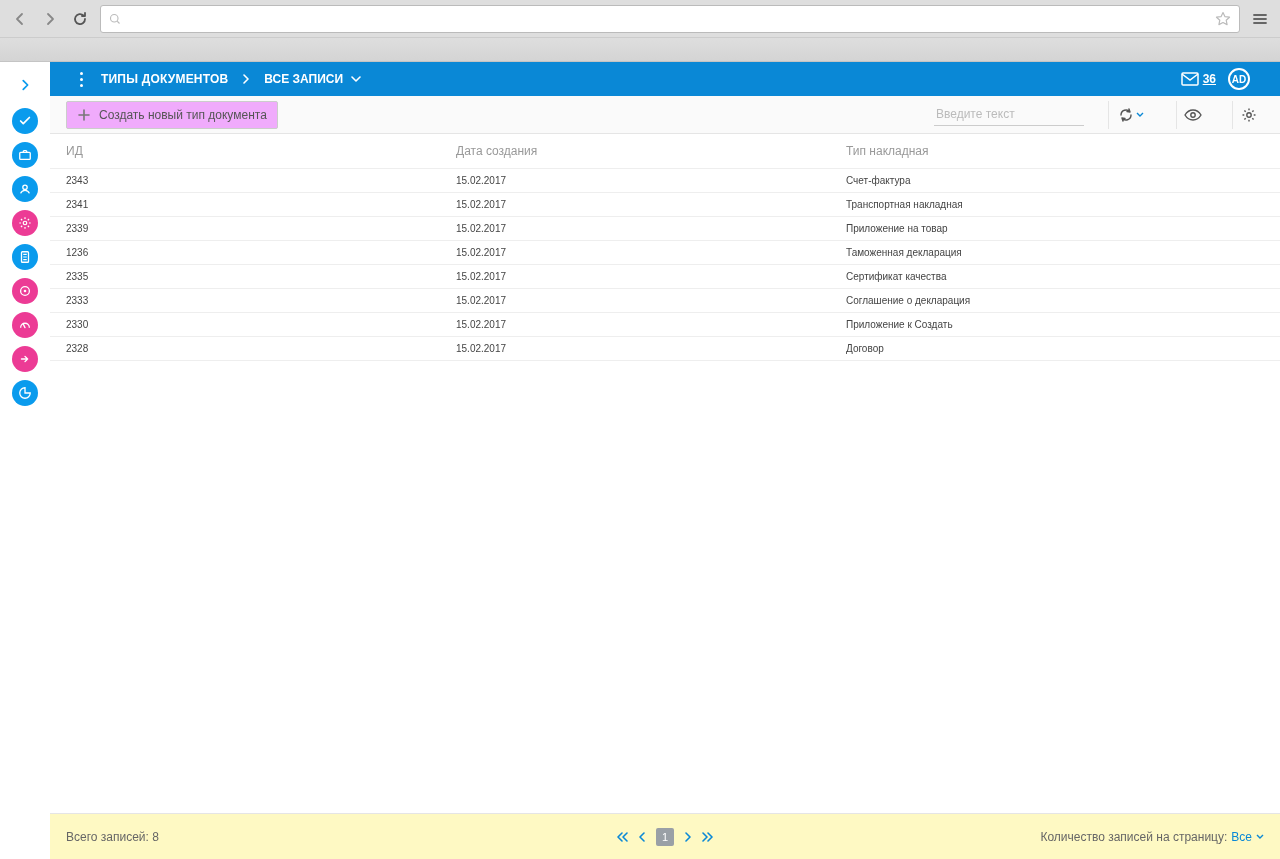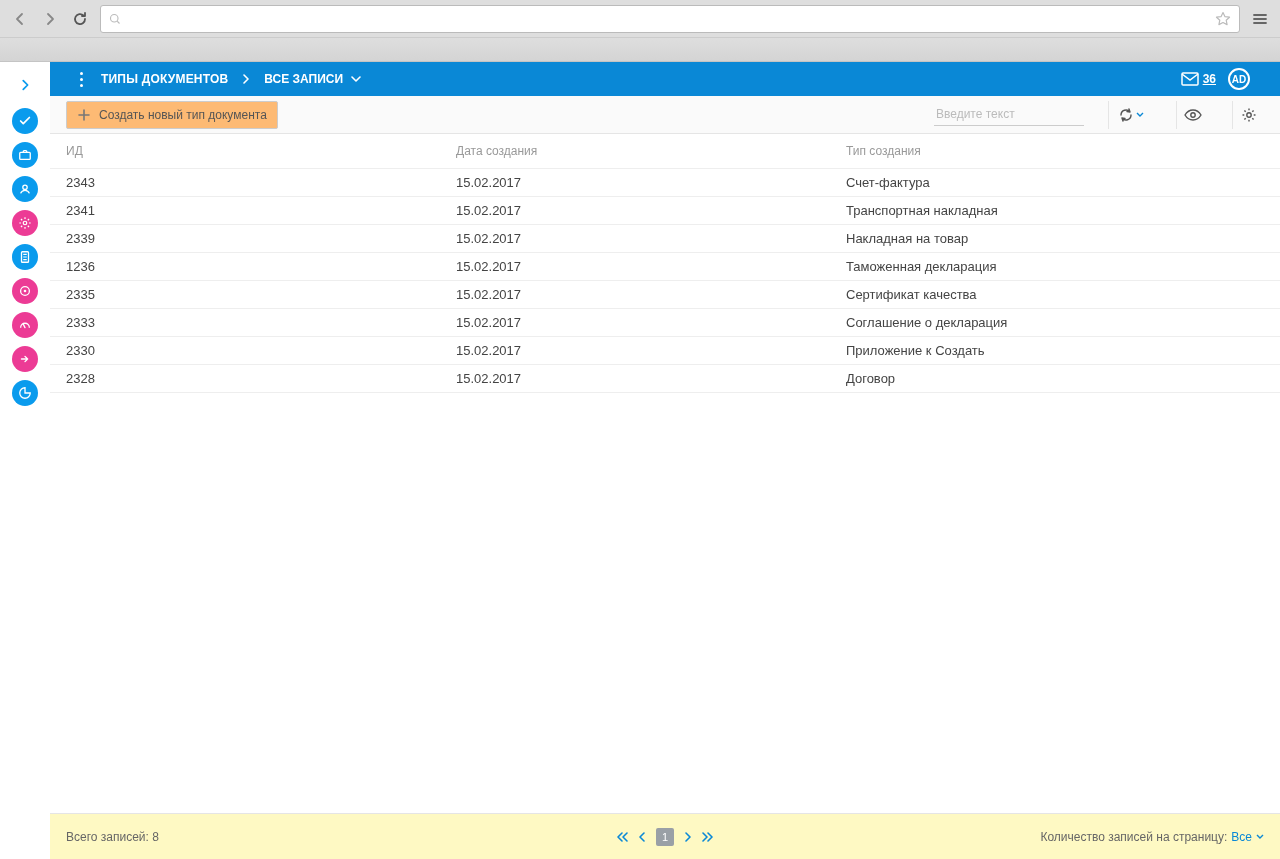--- a/index.html
+++ b/index.html
@@ -43,33 +43,33 @@
   .blue-header .title-main { letter-spacing: .2px; }
   .blue-header .chev { margin: 0 14px; }
   .blue-header .title-sub { }
   .blue-header .dd { margin-left: 8px; }
   .blue-header .right { margin-left: auto; display: flex; align-items: center; gap: 12px; }
   .mail-group { display:flex; align-items:center; gap:4px; font-weight:600;text-decoration:underline; }
   .avatar-circle { width:22px; height:22px; border:2px solid #fff; border-radius:50%; display:flex; align-items:center; justify-content:center; font-size:10px; font-weight:600; }
 
   
   .toolbar { height: 38px; display: flex; align-items: center; padding: 0 16px; border-bottom: 1px solid #e5e5e5; background:#fafafa; }
-  .create-btn { height: 28px; border: 1px solid #ccc; background: #fdba74; border-radius: 2px; display: flex; align-items: center; padding: 0 10px; gap: 8px; color: #555; font-size: 12px; cursor: pointer; }
+  .create-btn { height: 28px; border: 1px solid #ccc; background: #f0abfc; border-radius: 2px; display: flex; align-items: center; padding: 0 10px; gap: 8px; color: #555; font-size: 12px; cursor: pointer; }
   .toolbar-right { margin-left: auto; display: flex; align-items: center; gap: 24px; }
   .search-input { width: 150px; border: none; border-bottom: 1px solid #ccc; background: transparent; padding: 4px 2px; font-size: 12px; color:#444; }
   .search-input::placeholder { color:#bbb; }
   .icon-btn { width: 32px; height: 28px; display: flex; align-items: center; justify-content: center; color: #666; border-left: 1px solid #e5e5e5; }
   .icon-btn.with-dd { width: 44px; gap:2px; }
   .dd-tiny { color:#0a88d6; }
 
   
   .table-wrap { flex: 1; overflow: auto; }
   table { width: 100%; border-collapse: collapse; }
   th { text-align: left; font-weight: 400; color: #999; font-size: 12px; padding: 10px 16px; border-bottom: 1px solid #eee; }
-  td { padding: 6px 16px; border-bottom: 1px solid #eee; font-size: 13px; color: #444; }
+  td { padding: 6px 16px; border-bottom: 1px solid #eee; font-size: 10px; color: #444; }
   th.col-id, td.col-id { width: 390px; }
   th.col-date, td.col-date { width: 390px; }
   th.col-type, td.col-type { }
 
   
   .footer { height: 46px; border-top: 1px solid #e5e5e5; display: flex; align-items: center; padding: 0 16px; font-size: 12px; color: #666; background:#fef9c3; }
   .footer .pager { position:absolute; left:50%; transform:translateX(-50%); display:flex; align-items:center; gap:10px; color:#0a88d6; }
   .footer .page-num { width:18px; height:18px; background:#9aa0a6; color:#fff; display:flex; align-items:center; justify-content:center; font-size:11px; border-radius:2px; }
   .footer .right { margin-left:auto; display:flex; align-items:center; gap:4px; }
   .footer-container { position:relative; display:flex; align-items:center; width:100%; }
@@ -246,38 +246,38 @@
         </div>
       </div>
     </div>
 
     <div class="table-wrap">
       <table>
         <thead>
           <tr>
             <th class="col-id">ИД</th>
             <th class="col-date">Дата создания</th>
-            <th class="col-type">Тип создания</th>
+            <th class="col-type">Тип накладная</th>
           </tr>
         </thead>
         <tbody id="table-body">
             <tr>
               <td class="col-id">2343</td>
               <td class="col-date">15.02.2017</td>
               <td class="col-type">Счет-фактура</td>
             </tr>
             <tr>
               <td class="col-id">2341</td>
               <td class="col-date">15.02.2017</td>
               <td class="col-type">Транспортная накладная</td>
             </tr>
             <tr>
               <td class="col-id">2339</td>
               <td class="col-date">15.02.2017</td>
-              <td class="col-type">Накладная на товар</td>
+              <td class="col-type">Приложение на товар</td>
             </tr>
             <tr>
               <td class="col-id">1236</td>
               <td class="col-date">15.02.2017</td>
               <td class="col-type">Таможенная декларация</td>
             </tr>
             <tr>
               <td class="col-id">2335</td>
               <td class="col-date">15.02.2017</td>
               <td class="col-type">Сертификат качества</td>

